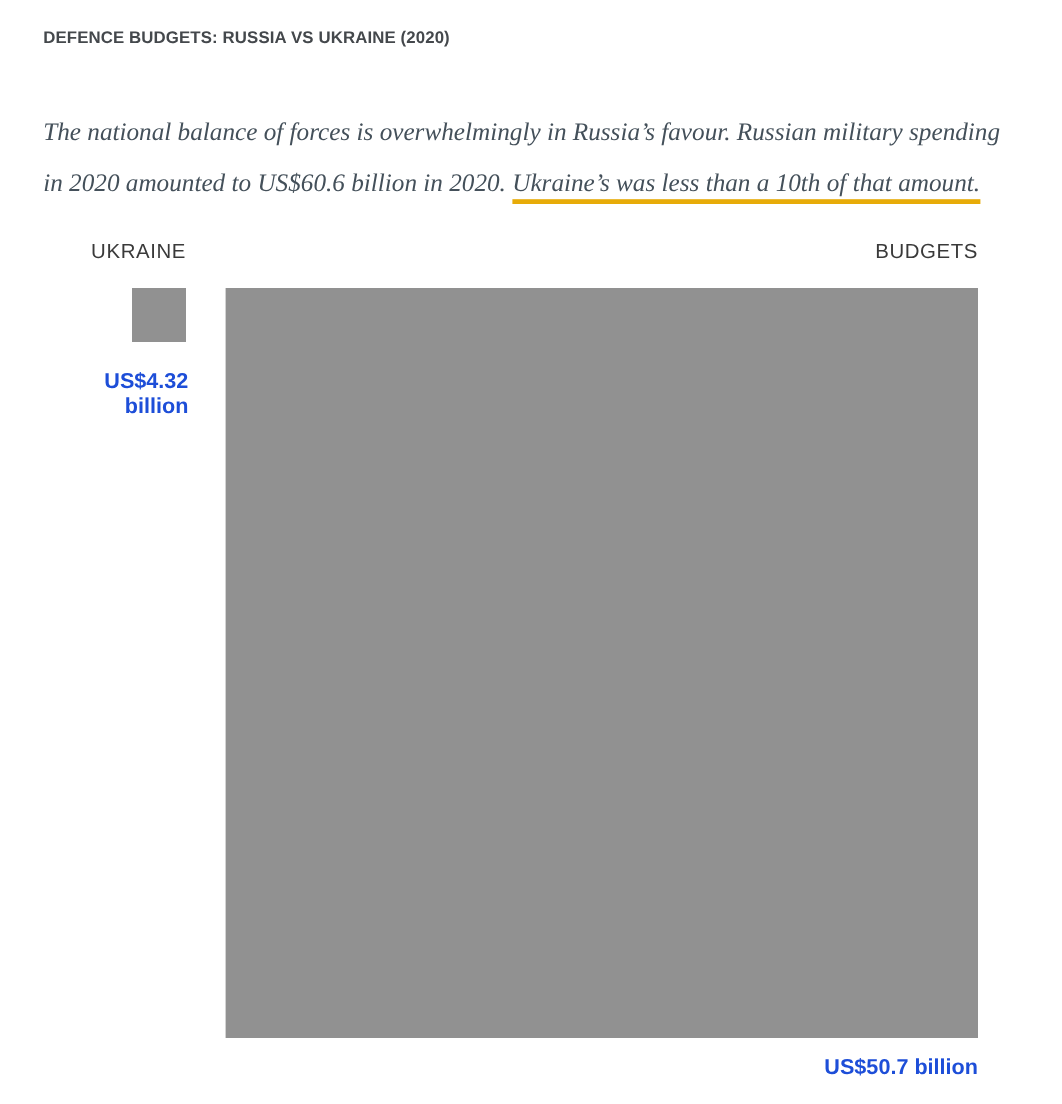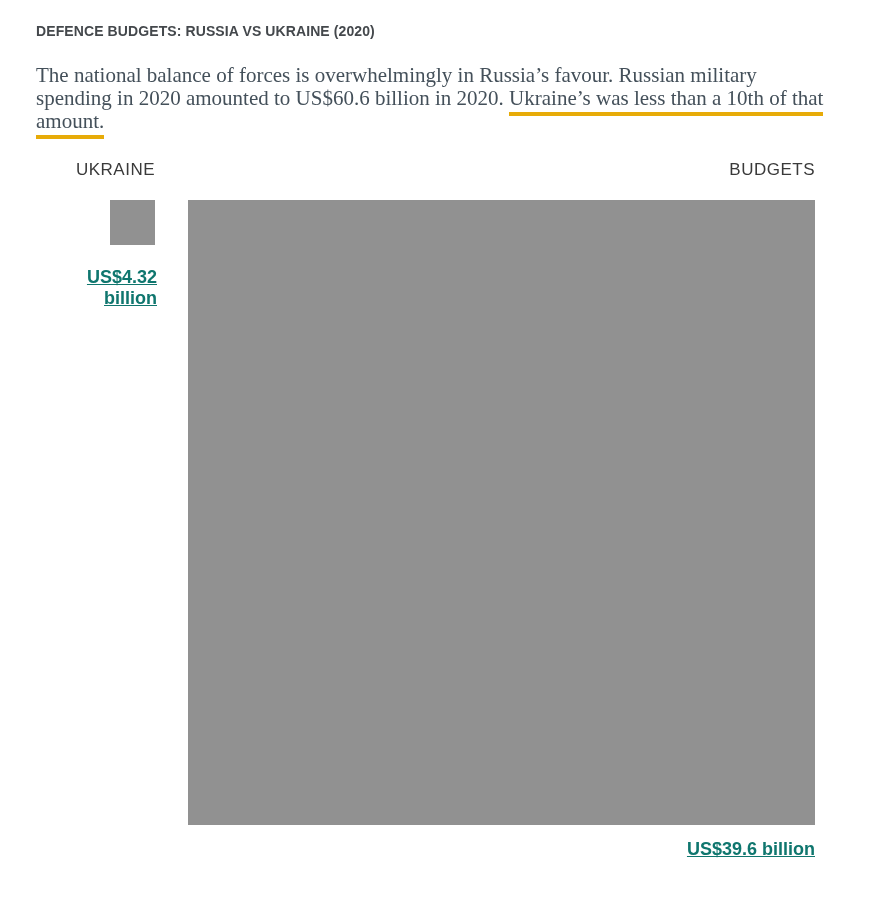--- a/index.html
+++ b/index.html
@@ -21,26 +21,27 @@
   .heading {
     margin: 20px 36px 0 36px;
     font-family: "Liberation Sans", sans-serif;
     font-size: 14px;
     line-height: 22px;
     font-weight: bold;
     letter-spacing: 0.1px;
     color: #44484c;
   }
   .body-text {
-    margin: 22px 36px 0 36px;
+    margin: 47px 36px 0 36px;
     width: 800px;
     font-family: "Liberation Serif", serif;
     font-size: 21px;
-    line-height: 23px;
+    line-height: 42px;
     color: #44505a;
+    font-style: italic;
   }
   .underlined {
     border-bottom: 4px solid var(--underline-color);
     padding-bottom: 2px;
     color: #44505a;
     text-decoration: none;
   }
   .chart {
     position: relative;
     margin-top: 18px;
@@ -63,23 +64,22 @@
     top: 49px;
     background: var(--square-color);
   }
   .small-square { left: 110px; width: 45px; height: 45px; }
   .big-square   { left: 188px; width: 627px; height: 625px; }
   .value-label {
     position: absolute;
     font-size: 18px;
     line-height: 21px;
     font-weight: bold;
-    color: #0f766e;
+    color: #1d4ed8;
     text-align: right;
-    text-decoration: underline;
   }
   .ukraine-value { top: 116px; left: 67px;  width: 90px; }
   .russia-value  { top: 688px; left: 515px; width: 300px; }
 </style>
 </head>
 <body>
 
 <div class="page">
 
   <h1 class="heading">DEFENCE BUDGETS: RUSSIA VS UKRAINE (2020)</h1>
@@ -91,16 +91,16 @@
     <div class="cat-label ukraine-label">UKRAINE</div>
 
     <div class="cat-label russia-label">BUDGETS</div>
 
     <div class="square small-square" id="ukraine-square" style="width: 45px; height: 45px;"></div>
 
     <div class="square big-square" id="russia-square"></div>
 
     <div class="value-label ukraine-value">US$4.32 billion</div>
 
-    <div class="value-label russia-value">US$39.6 billion</div>
+    <div class="value-label russia-value">US$50.7 billion</div>
   </div>
 
 </div>
 
 </body></html>

